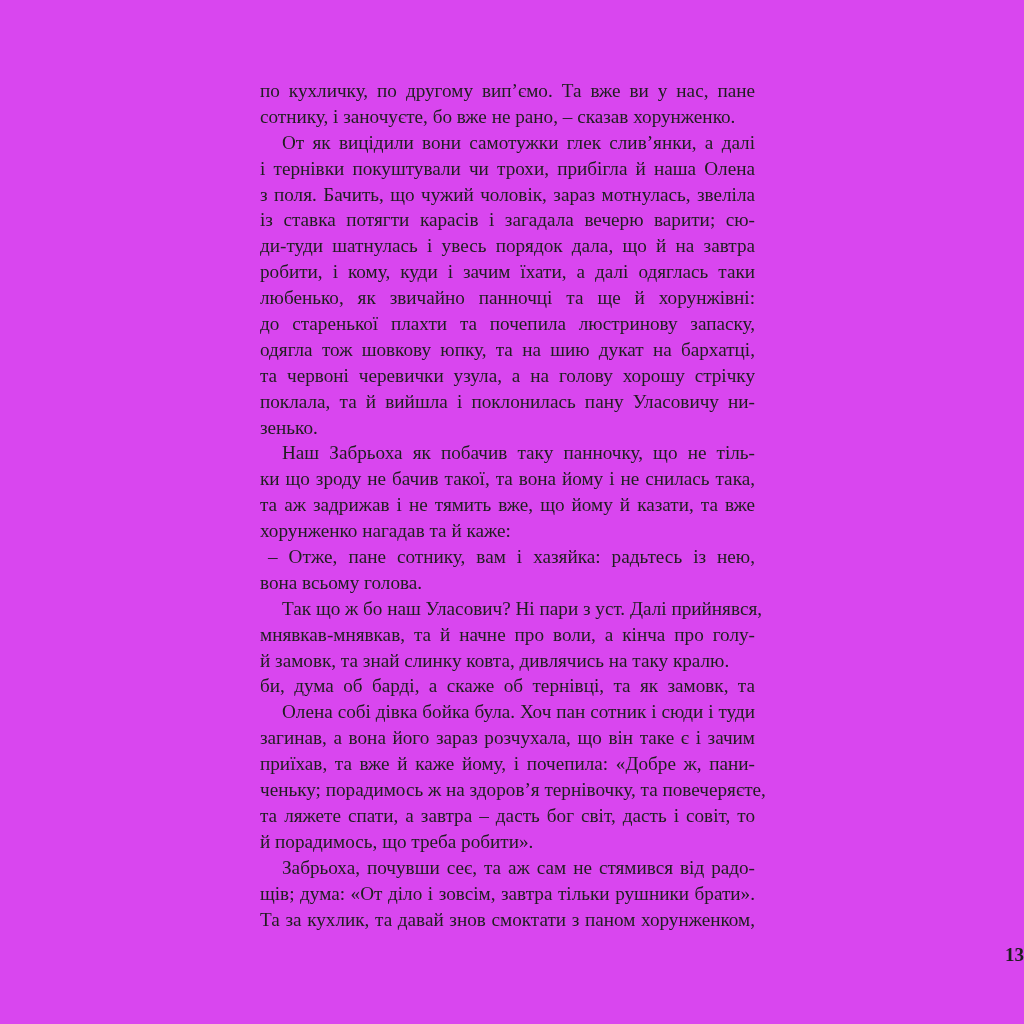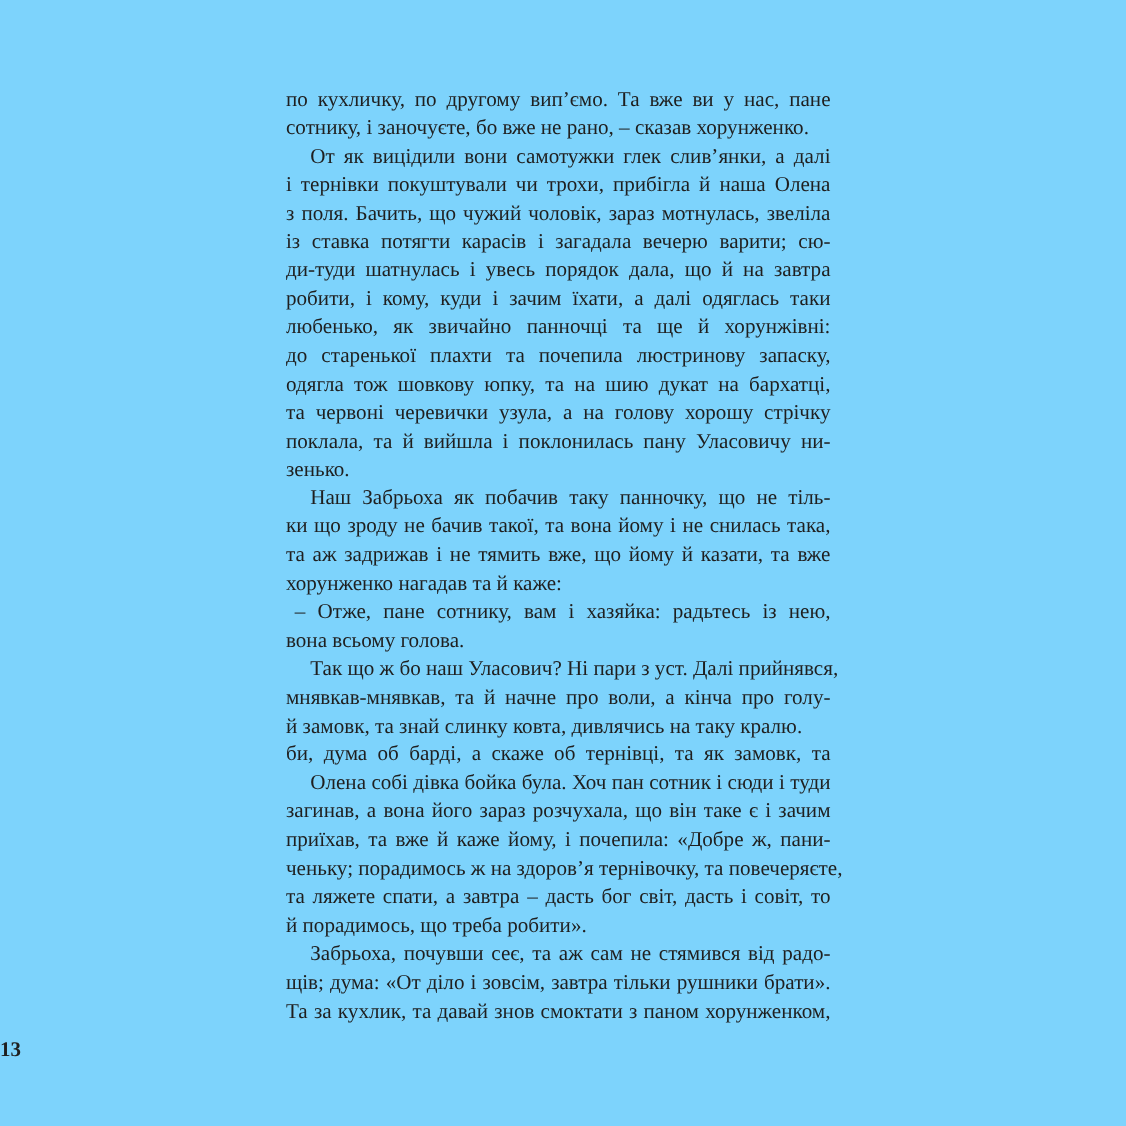--- a/index.html
+++ b/index.html
@@ -1,18 +1,18 @@
 <!DOCTYPE html>
 <html><head>
 <meta charset="utf-8">
 <style>
   html, body { margin: 0; padding: 0; background: #ffffff; }
   body { width: 1024px; height: 1024px; position: relative; overflow: hidden; }
   .page {
-    position: absolute; left: 0; top: 0; width: 1024px; height: 1024px; background: #7dd3fc;
+    position: absolute; left: 0; top: 0; width: 1024px; height: 1024px; background: #d946ef;
   }
   .text-block {
     position: absolute;
     left: 260px;
     top: 78px;
     width: 495px;
     font-family: "Liberation Serif", "DejaVu Serif", serif;
     font-size: 19.2px;
     line-height: 25.9px;
     color: #1f1f1f;
@@ -24,21 +24,21 @@
     text-align-last: justify;
     height: 25.9px;
   }
   .line.last { text-align-last: left; }
   .line.indent { padding-left: 22px; }
   .line.dash-indent { padding-left: 8px; }
   .page-number {
     position: absolute;
     left: 0; width: 1024px;
     top: 944px;
-    text-align: left;
+    text-align: right;
     font-family: "Liberation Serif", "DejaVu Serif", serif;
     font-weight: bold;
     font-size: 19px;
     color: #1f1f1f;
   }
 </style>
 </head>
 <body>
 
 <div class="page">

